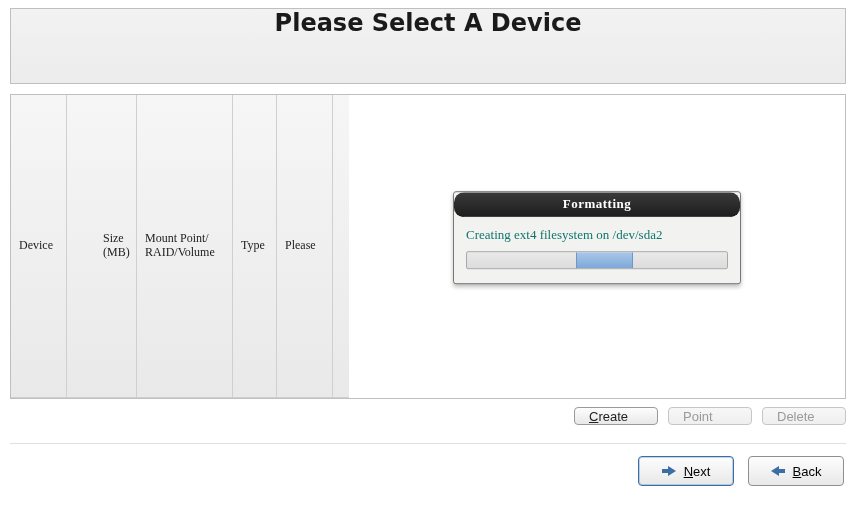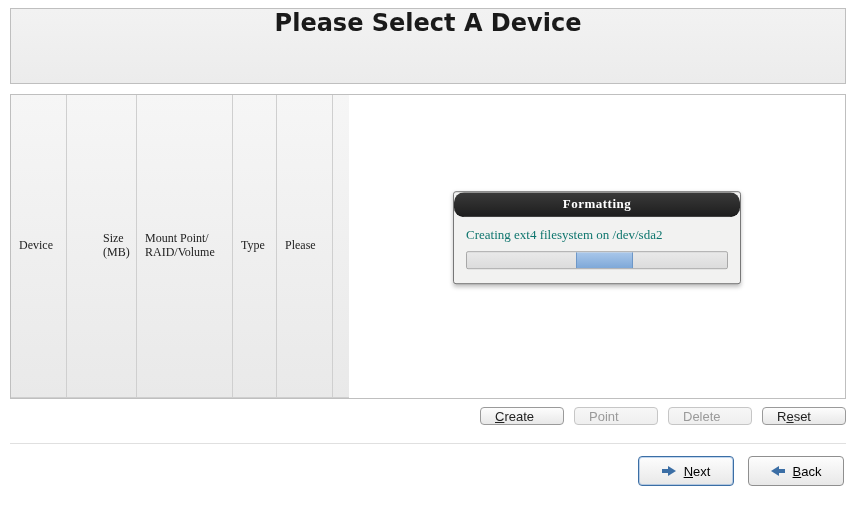--- a/index.html
+++ b/index.html
@@ -228,23 +228,20 @@
   <div class="mid-buttons">
     <button class="btn">
       <span><span class="mn">C</span><span>reate</span></span>
     </button>
     <button class="btn disabled">
       <span>Point</span>
     </button>
     <button class="btn disabled">
       <span>Delete</span>
     </button>
-    <button class="btn">
-      <span>R<span class="mn">e</span><span>set</span></span>
-    </button>
   </div>
 
   <div class="divider"></div>
 
   <div class="nav-row">
     <button class="nav-btn primary">
       <span class="arrow-wrap">
         <span class="arrow-stem"></span>
           <span class="arrow-right"></span>
       </span>

